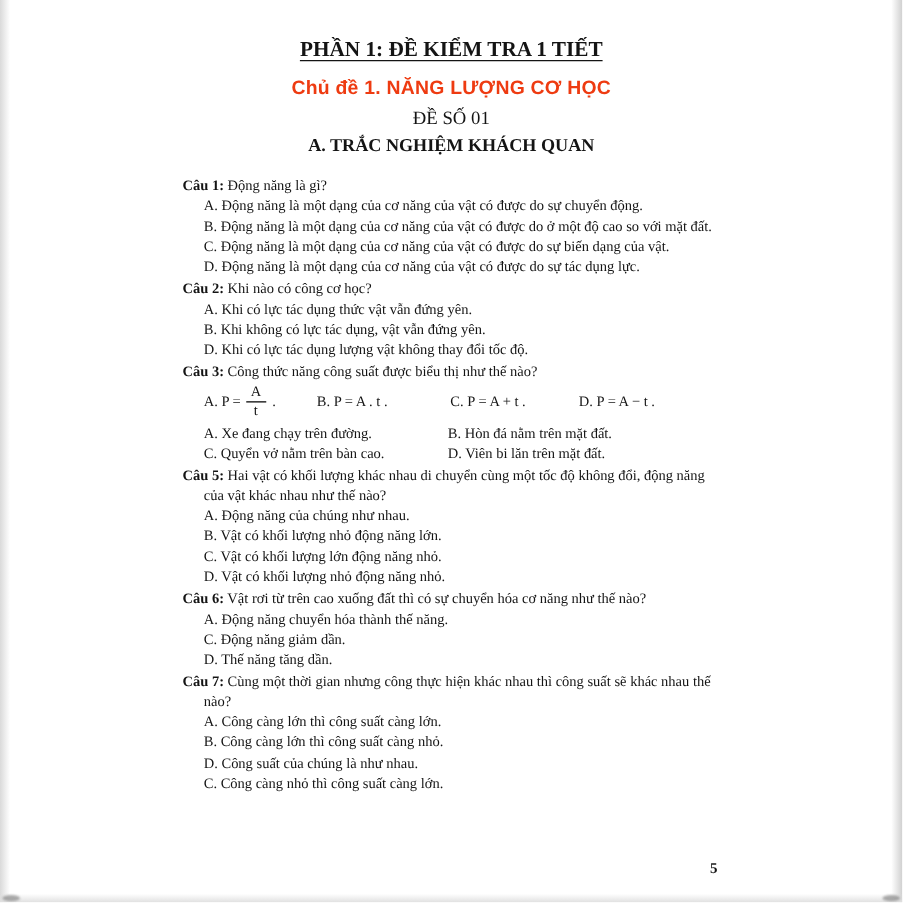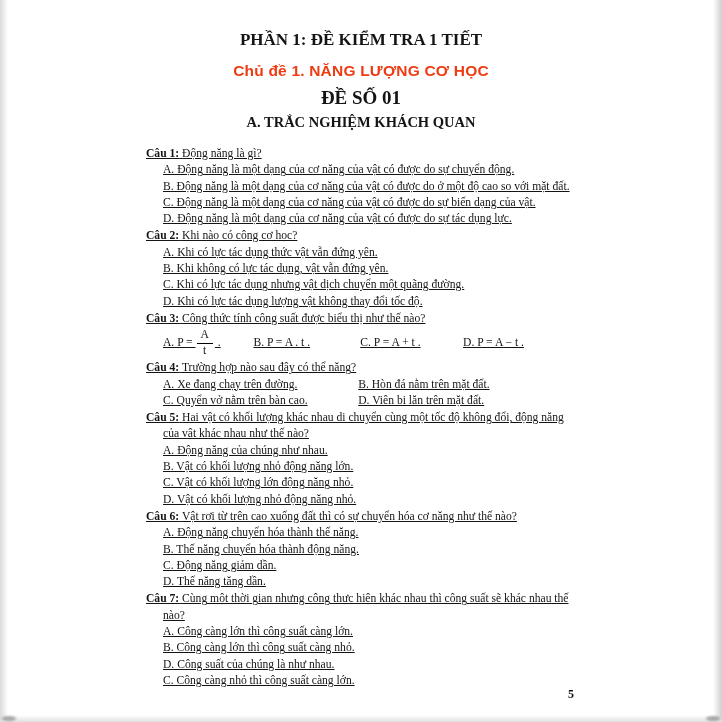--- a/index.html
+++ b/index.html
@@ -20,32 +20,32 @@
                 background:linear-gradient(to left,#cfcfcf,rgba(255,255,255,0)); }
   .edge-bottom{ position:absolute; left:0; right:0; bottom:0; height:7px;
                 background:linear-gradient(to top,#e0e0e0,rgba(255,255,255,0)); }
   .corner { position:absolute; bottom:1px; width:14px; height:5px;
             background:#6d6d6d; opacity:.55; border-radius:50%; filter:blur(1px); }
   .corner.l { left:2px; } .corner.r { right:2px; }
 
   .h-title {
     margin:30px 0 6px; text-align:center;
     font-size:17px; font-weight:bold;
-    text-underline-offset:3px;
+    text-decoration:underline; text-underline-offset:3px;
   }
   .h-chapter {
     margin:0 0 7px; text-align:center;
     font-family:"Liberation Sans", sans-serif;
     font-size:15.5px; font-weight:bold;
     letter-spacing:.2px;
   }
-  .h-exam    { margin:0 0 5px; text-align:center; font-size:19px; font-weight:bold; }
+  .h-exam    { margin:0 0 5px; text-align:center; font-size:15px; font-weight:normal; }
   .h-section { margin:4px 0 7px; text-align:center; font-size:14.5px; font-weight:bold; }
 
-  .content { margin:15px 148px 0 146px; line-height:16.3px;text-decoration:underline; }
+  .content { margin:15px 148px 0 146px; line-height:16.3px; }
   .question { margin:0 0 1px; }
   .q-line { padding-left:17px; text-indent:-17px; }
   .q-label { font-weight:bold; }
 
   .options { margin-left:17px; }
   .options.block .option { padding-left:16px; text-indent:-16px; }
 
   .options.inline { display:flex; align-items:center;justify-content:space-between; }
   .options.inline .option:nth-child(1){ width:22%; }
   .options.inline .option:nth-child(2){ width:26%; }
@@ -85,56 +85,53 @@
           <div class="option">B. Động năng là một dạng của cơ năng của vật có được do ở một độ cao so với mặt đất.</div>
           <div class="option">C. Động năng là một dạng của cơ năng của vật có được do sự biến dạng của vật.</div>
           <div class="option">D. Động năng là một dạng của cơ năng của vật có được do sự tác dụng lực.</div>
         </div>
       </div>
       <div class="question">
         <div class="q-line"><span class="q-label">Câu 2:</span> <span>Khi nào có công cơ học?</span></div>
         <div class="options block">
           <div class="option">A. Khi có lực tác dụng thức vật vẫn đứng yên.</div>
           <div class="option">B. Khi không có lực tác dụng, vật vẫn đứng yên.</div>
-          <div class="option">C. Khi có lực tác dụng nhưng vật dịch chuyển một quãng đường.</div>
           <div class="option">D. Khi có lực tác dụng lượng vật không thay đổi tốc độ.</div>
         </div>
       </div>
       <div class="question">
-        <div class="q-line"><span class="q-label">Câu 3:</span> <span>Công thức tính công suất được biểu thị như thế nào?</span></div>
+        <div class="q-line"><span class="q-label">Câu 3:</span> <span>Công thức năng công suất được biểu thị như thế nào?</span></div>
         <div class="options inline">
           <div class="option"><span>A. P = </span><span class="frac"><span class="num">A</span><span class="den">t</span></span><span> .</span></div>
           <div class="option">B. P = A . t .</div>
           <div class="option">C. P = A + t .</div>
           <div class="option">D. P = A − t .</div>
         </div>
       </div>
       <div class="question">
-        <div class="q-line"><span class="q-label">Câu 4:</span> <span>Trường hợp nào sau đây có thể năng?</span></div>
         <div class="options twocol">
           <div class="option">A. Xe đang chạy trên đường.</div>
           <div class="option">B. Hòn đá nằm trên mặt đất.</div>
           <div class="option">C. Quyển vở nằm trên bàn cao.</div>
           <div class="option">D. Viên bi lăn trên mặt đất.</div>
         </div>
       </div>
       <div class="question">
         <div class="q-line"><span class="q-label">Câu 5:</span> <span>Hai vật có khối lượng khác nhau di chuyển cùng một tốc độ không đổi, động năng của vật khác nhau như thế nào?</span></div>
         <div class="options block">
           <div class="option">A. Động năng của chúng như nhau.</div>
           <div class="option">B. Vật có khối lượng nhỏ động năng lớn.</div>
           <div class="option">C. Vật có khối lượng lớn động năng nhỏ.</div>
           <div class="option">D. Vật có khối lượng nhỏ động năng nhỏ.</div>
         </div>
       </div>
       <div class="question">
         <div class="q-line"><span class="q-label">Câu 6:</span> <span>Vật rơi từ trên cao xuống đất thì có sự chuyển hóa cơ năng như thế nào?</span></div>
         <div class="options block">
           <div class="option">A. Động năng chuyển hóa thành thế năng.</div>
-          <div class="option">B. Thế năng chuyển hóa thành động năng.</div>
           <div class="option">C. Động năng giảm dần.</div>
           <div class="option">D. Thế năng tăng dần.</div>
         </div>
       </div>
       <div class="question">
         <div class="q-line"><span class="q-label">Câu 7:</span> <span>Cùng một thời gian nhưng công thực hiện khác nhau thì công suất sẽ khác nhau thế nào?</span></div>
         <div class="options block">
           <div class="option">A. Công càng lớn thì công suất càng lớn.</div>
           <div class="option">B. Công càng lớn thì công suất càng nhỏ.</div>
           <div class="option">D. Công suất của chúng là như nhau.</div>

